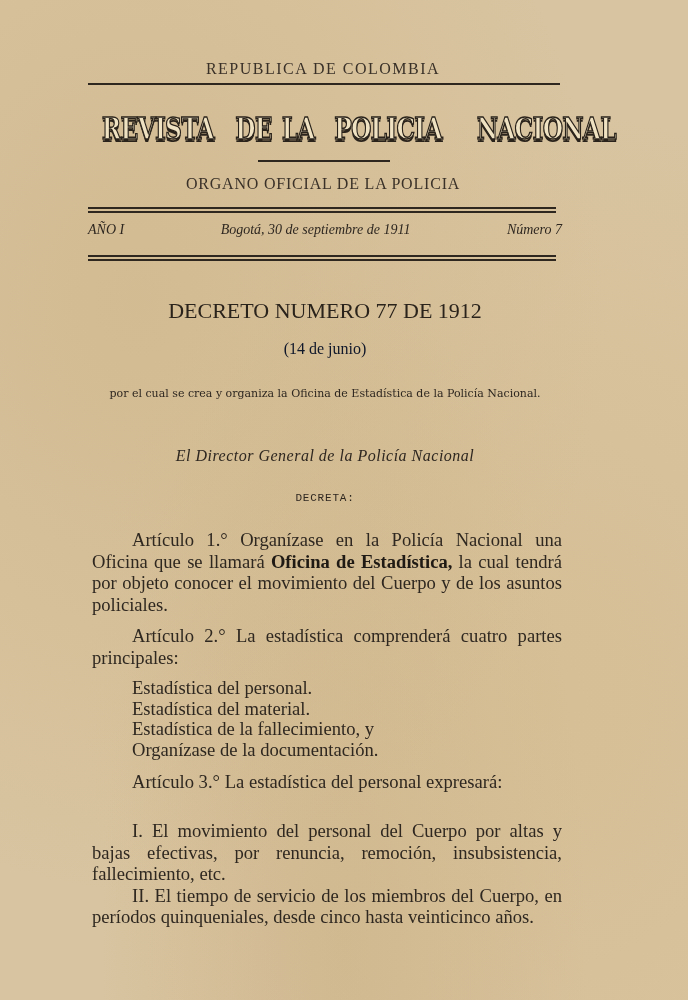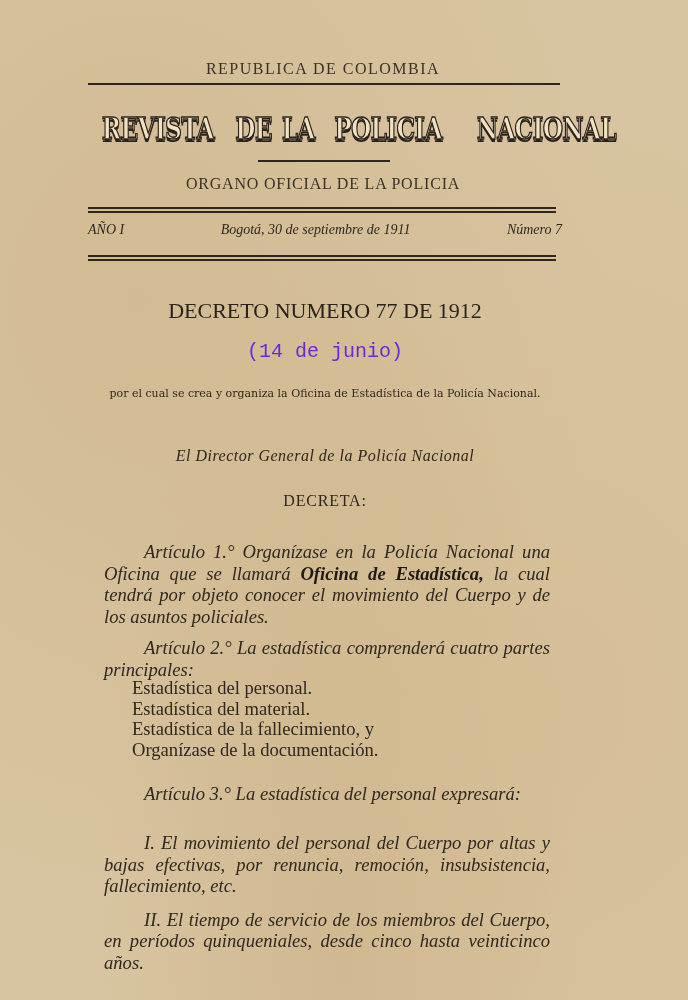--- a/index.html
+++ b/index.html
@@ -31,30 +31,30 @@
     letter-spacing:-1px; color:#efe2c2;
     -webkit-text-stroke:1.4px #2a231b;
     text-shadow:0 3px 0 #2a231b;
     transform:scaleX(0.78); transform-origin:center;
   }
   .organo { left:88px; width:470px; top:175px;
     font-family:Liberation Serif, serif; font-size:16px; letter-spacing:0.8px; color:#3a3128; }
   .infobar { left:88px; width:474px; top:222px; display:flex; justify-content:space-between;
     font-family:"Liberation Serif", serif; font-style:italic; font-size:14px; color:#2e2720; }
   .h1 { left:88px; width:474px; top:298px; font-family:"Liberation Serif", serif; font-size:22px; color:#2a231b; }
-  .h2 { left:88px; width:474px; top:340px; font-family:Liberation Mono, monospace; font-size:20px; color:#6d28d9; }
+  .h2 { left:88px; width:474px; top:340px; font-family:Liberation Serif, serif; font-size:16px; color:#0f172a; }
   .por { left:90px; width:470px; top:384px; font-family:"DejaVu Serif", serif; font-size:11px; line-height:19px; color:#2e2720; text-align:center; }
   .director { left:88px; width:474px; top:447px; font-family:"Liberation Serif", serif; font-style:italic; font-size:16px; letter-spacing:0.5px; color:#2e2720; }
-  .decreta { left:88px; width:474px; top:492px; font-family:Liberation Serif, serif; font-size:16px; letter-spacing:0.8px; color:#2e2720; }
+  .decreta { left:88px; width:474px; top:492px; font-family:Liberation Mono, monospace; font-size:11px; letter-spacing:0.8px; color:#2e2720; }
   .body {
     left:92px; width:470px;
     font-family:"Liberation Serif", serif; font-size:18.6px; line-height:21.5px; color:#2f2820;
     text-align:justify;
   }
-  .body p { margin:12px; text-indent:40px;font-style:italic; }
+  .body p { margin:0; text-indent:40px; }
   .body .list div { padding-left:40px; }
   .bold { font-weight:bold; color:#1f1a14; }
 </style>
 </head>
 <body>
 
 <div class="page">
 
   <div class="abs republica center">REPUBLICA DE COLOMBIA</div>
   <div class="abs rule" style="left:88px;top:83px;width:472px;"></div>

